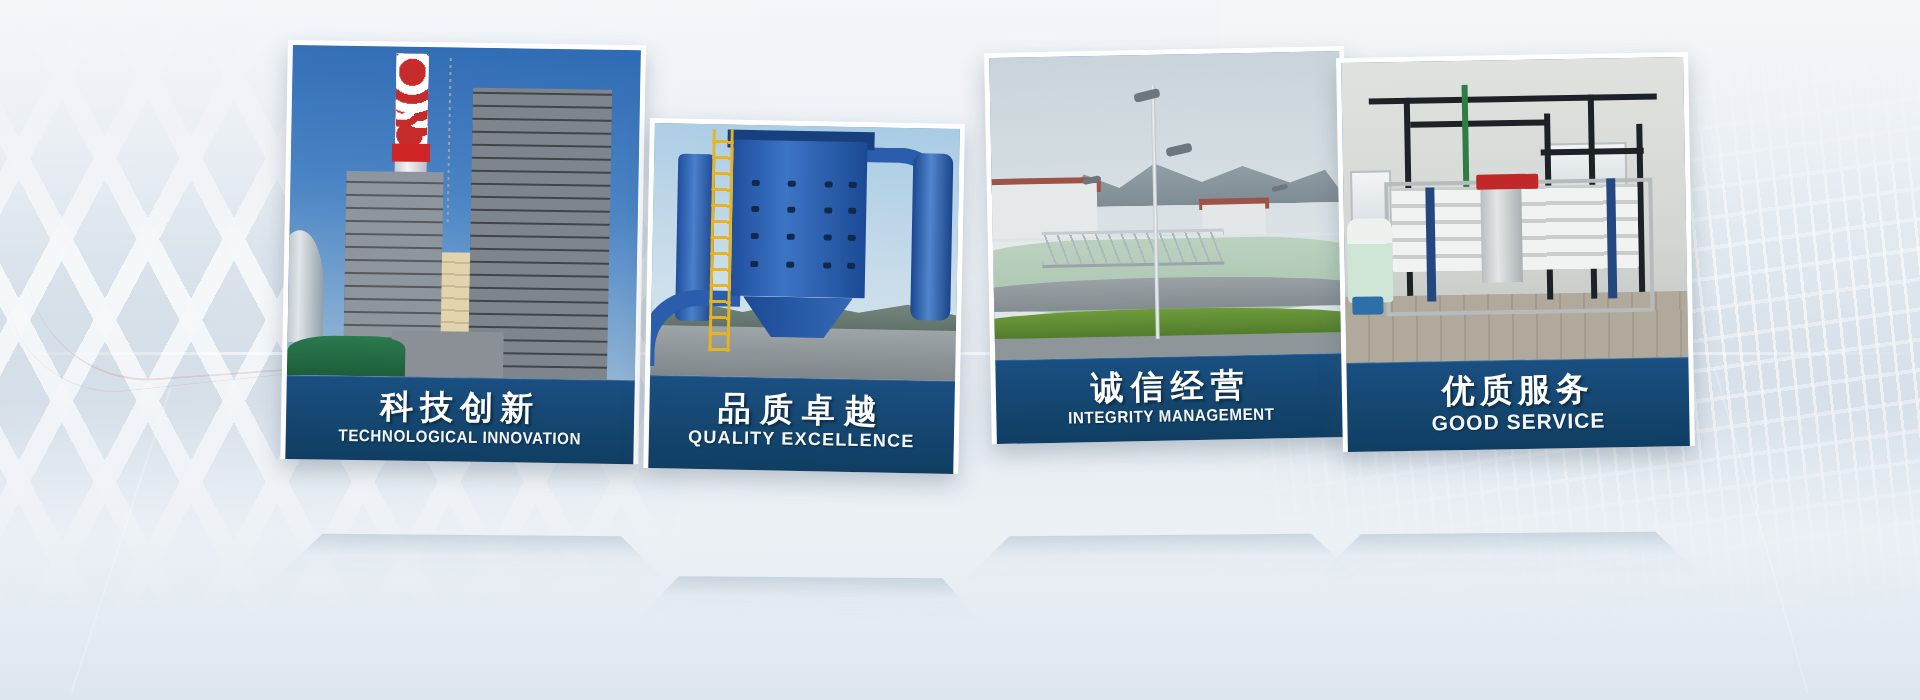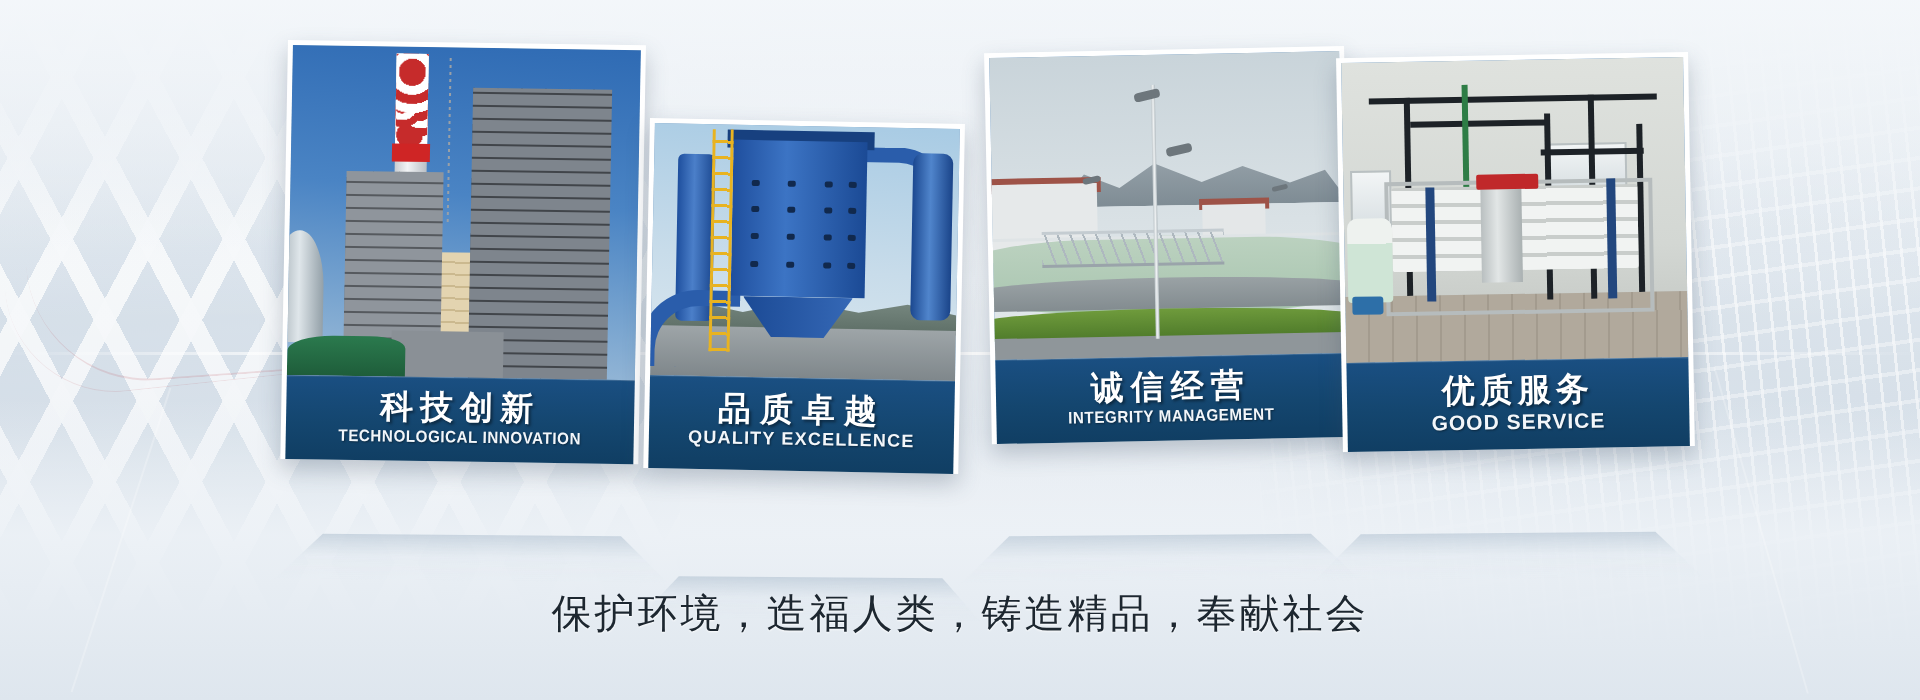--- a/index.html
+++ b/index.html
@@ -389,15 +389,14 @@
         <div class="p4-tank"></div>
         <div class="p4-motor"></div>
       </div>
     </div>
     <div class="cap">
       <div class="cn">优质服务</div>
       <div class="en">GOOD SERVICE</div>
     </div>
   </div>
 
-  <div id="tagline">保护环境，造福人类，铸造精品，奉献社会</div>
 
 </div>
 
 </body></html>

